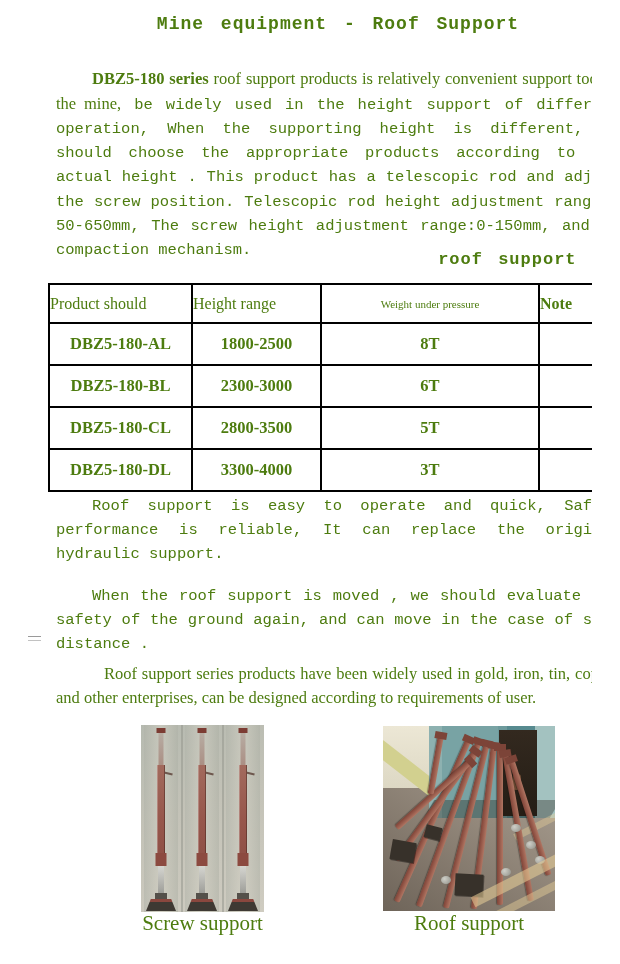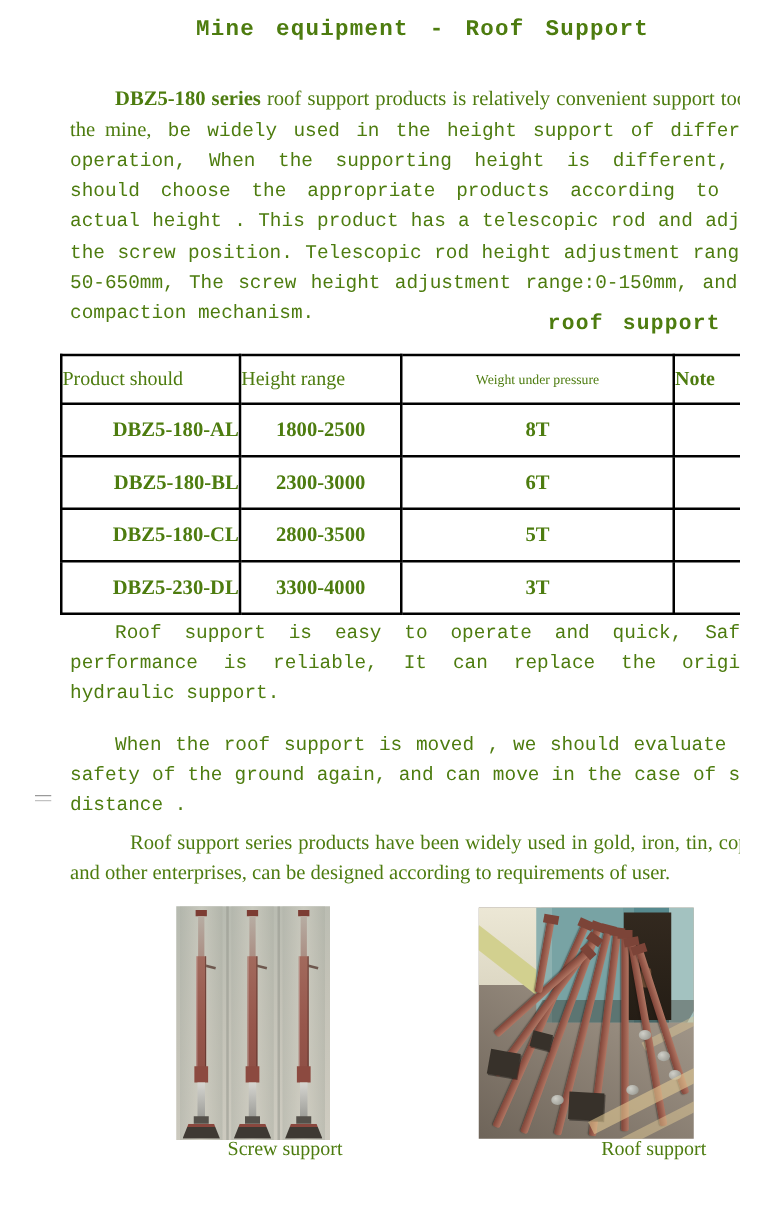--- a/index.html
+++ b/index.html
@@ -29,21 +29,21 @@
     position:absolute;top:283px;left:20px;width:568px;
     border-collapse:collapse;table-layout:fixed;
     font-family:"Liberation Serif","DejaVu Serif",serif;
   }
   table.spec th,table.spec td{border:2px solid #000;padding:0;overflow:hidden;}
   table.spec thead tr{height:39px;}
   table.spec tbody tr{height:42px;}
   th.hleft{font-weight:normal;font-size:16px;text-align:left;padding-left:9px;}
   th.hcenter{font-weight:normal;font-size:11px;text-align:center;}
   th.hbold{font-weight:bold;font-size:16px;text-align:left;padding-left:9px;margin-top:28px;}
-  td.cleft{font-weight:bold;font-size:16.5px;text-align:right;padding-left:9px;}
+  td.cleft{font-weight:bold;font-size:16.5px;text-align:center;padding-left:9px;}
   td.ccenter{font-weight:bold;font-size:16.5px;text-align:center;}
 
   .body-para{
     position:absolute;left:28px;width:564px;
     font-size:15.5px;line-height:24.2px;text-align:justify;text-indent:36px;
   }
   .para-operate{top:478px;}
   .para-moved{top:568px;}
   .para-apps{
     position:absolute;left:28px;width:564px;top:645px;
@@ -98,22 +98,22 @@
     box-shadow:0 1px 1px rgba(30,20,15,.4);
   }
   .rod::before{
     content:"";position:absolute;left:-3px;top:-3px;width:7px;height:12px;background:#7c4438;
   }
   .plate{position:absolute;background:#37312a;box-shadow:1px 1px 0 rgba(0,0,0,.4);}
   .joint{position:absolute;width:10px;height:8px;border-radius:50%;
     background:radial-gradient(circle at 35% 35%,#cfcfc8,#8e8e86);}
 
   .fig-caption{
-    position:absolute;text-align:right;
-    font-family:"Liberation Serif","DejaVu Serif",serif;font-size:16px;
+    position:absolute;text-align:center;
+    font-family:"Liberation Serif","DejaVu Serif",serif;font-size:21px;
   }
   .cap-screw{left:103px;top:911px;width:143px;}
   .cap-roof{left:345px;top:911px;width:192px;}
 </style>
 </head>
 <body>
 
 <div class="page">
 
   <div class="doc-title">Mine equipment - Roof  Support</div>
@@ -150,21 +150,21 @@
         <td class="ccenter">6T</td>
         <td class="ccenter"></td>
       </tr>
       <tr>
         <td class="cleft">DBZ5-180-CL</td>
         <td class="ccenter">2800-3500</td>
         <td class="ccenter">5T</td>
         <td class="ccenter"></td>
       </tr>
       <tr>
-        <td class="cleft">DBZ5-230-DL</td>
+        <td class="cleft">DBZ5-180-DL</td>
         <td class="ccenter">3300-4000</td>
         <td class="ccenter">3T</td>
         <td class="ccenter"></td>
       </tr>
     </tbody>
   </table>
 
   <p class="body-para para-operate">Roof support is easy to operate and quick,  Safety performance is reliable, It can replace the original hydraulic support.</p>
   <p class="body-para para-moved">When the roof support is moved , we should evaluate the safety of the ground again,  and can move  in the case of safe distance .</p>
 

